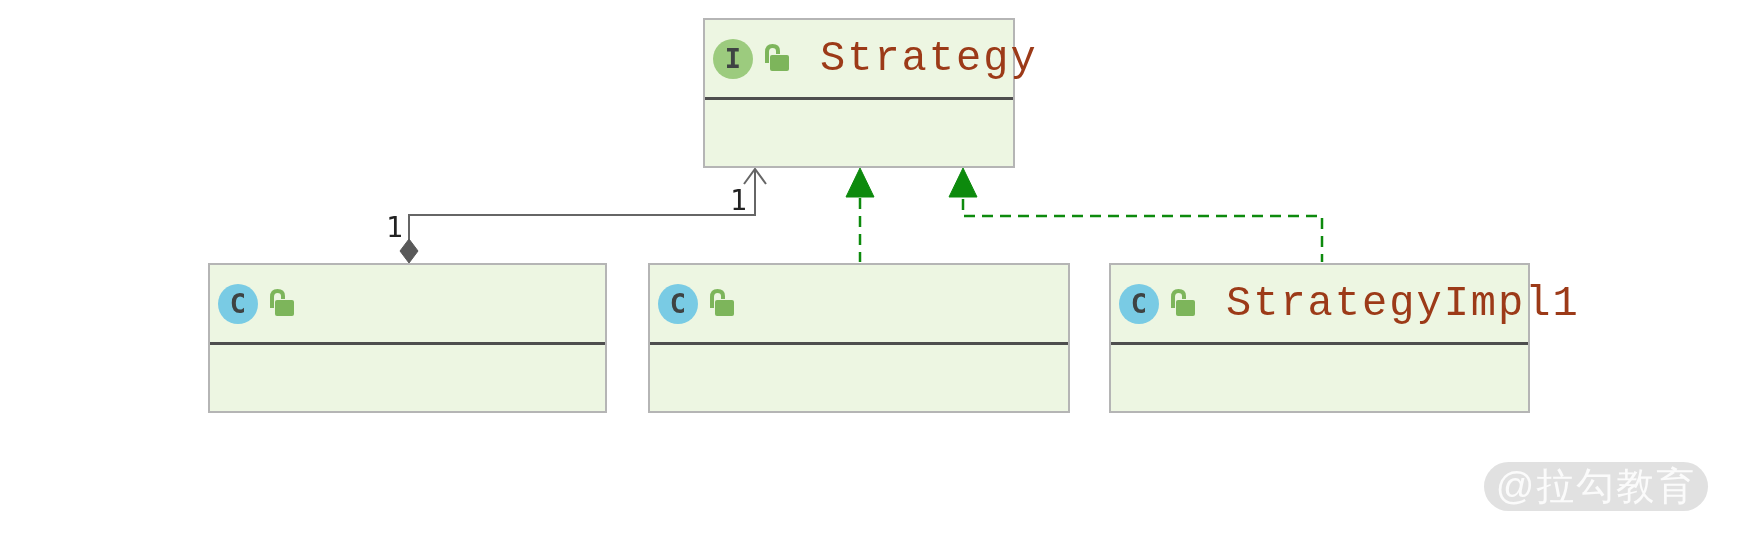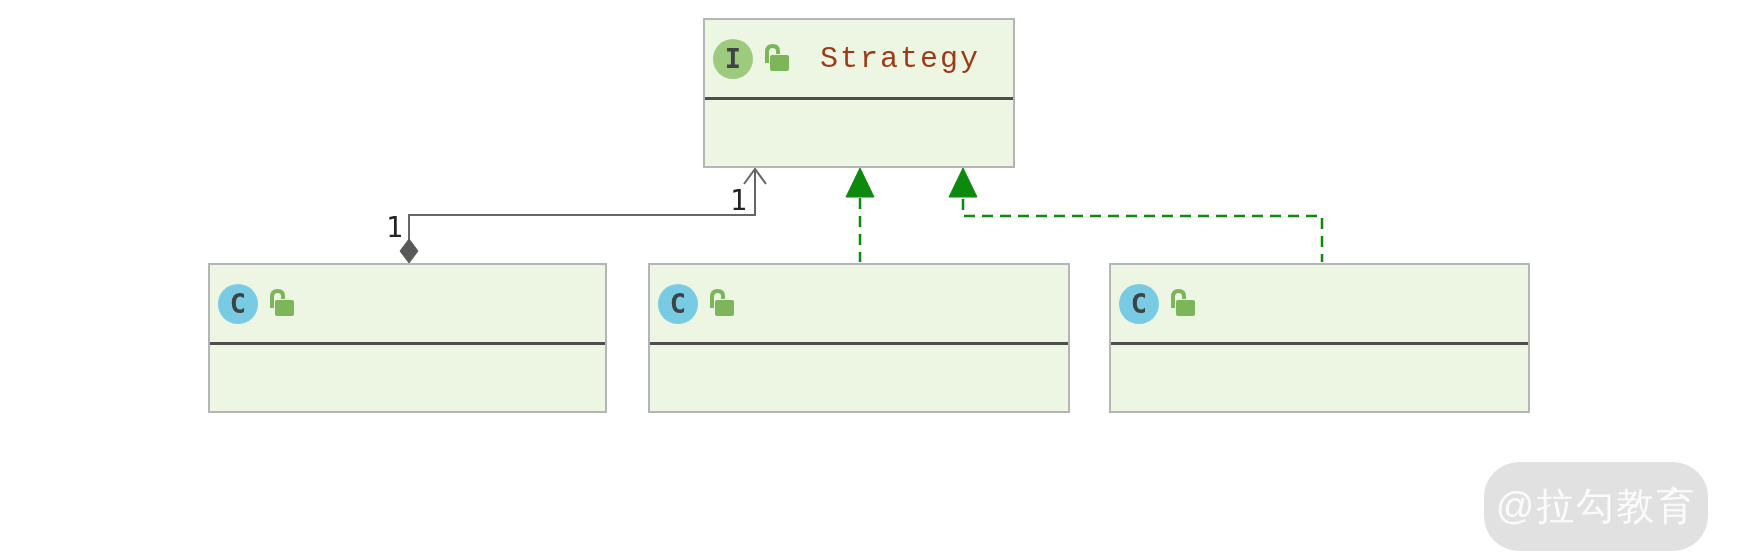--- a/index.html
+++ b/index.html
@@ -93,36 +93,36 @@
   .badge-class { background: var(--class_badge); }
   .lock {
     margin-left: 10px;
     width: 27px; height: 31px;
     flex: none;
     display: flex;
     align-items: center;
   }
   .class-name {
     margin-left: 30px;
-    font-size: 30px;
+    font-size: 42px;
     letter-spacing: 2px;
     color: var(--name_text);
     white-space: nowrap;
   }
   .mult {
     position: absolute;
     font-family: "DejaVu Sans Mono", monospace;
     font-size: 28px;
     line-height: 1;
     color: var(--multiplicity_text);
   }
   .watermark {
     position: absolute;
     left: 1484px; top: 462px;
-    width: 224px; height: 89px;
+    width: 224px; height: 49px;
     border-radius: 35px;
     background: var(--watermark_bg);
     color: var(--watermark_text);
     font-family: "Liberation Sans", sans-serif;
     font-size: 38px;
     letter-spacing: 2px;
     display: flex;
     align-items: center;
     justify-content: center;
     user-select: none;
@@ -200,20 +200,21 @@
 
   <div class="class-box" style="left:1109px; top:263px; width:421px;">
     <div class="class-title">
       <span class="badge badge-class">C</span>
       <span class="lock">
         <svg width="27" height="31" viewBox="0 0 27 31">
           <path d="M4,20 L4,9 Q4,3 9.5,3 Q15,3 15,8 L15,11" fill="none" stroke="var(--lock_green)" stroke-width="4"></path>
           <rect x="7" y="12" width="19" height="16" rx="2" fill="var(--lock_green)"></rect>
         </svg>
       </span>
+      <span class="class-name">StrategyImpl1</span>
     </div>
     <div class="class-sep"></div>
     <div class="class-body"></div>
   </div>
 
   <div class="watermark">@拉勾教育</div>
 
 </div>
 
 </body></html>

